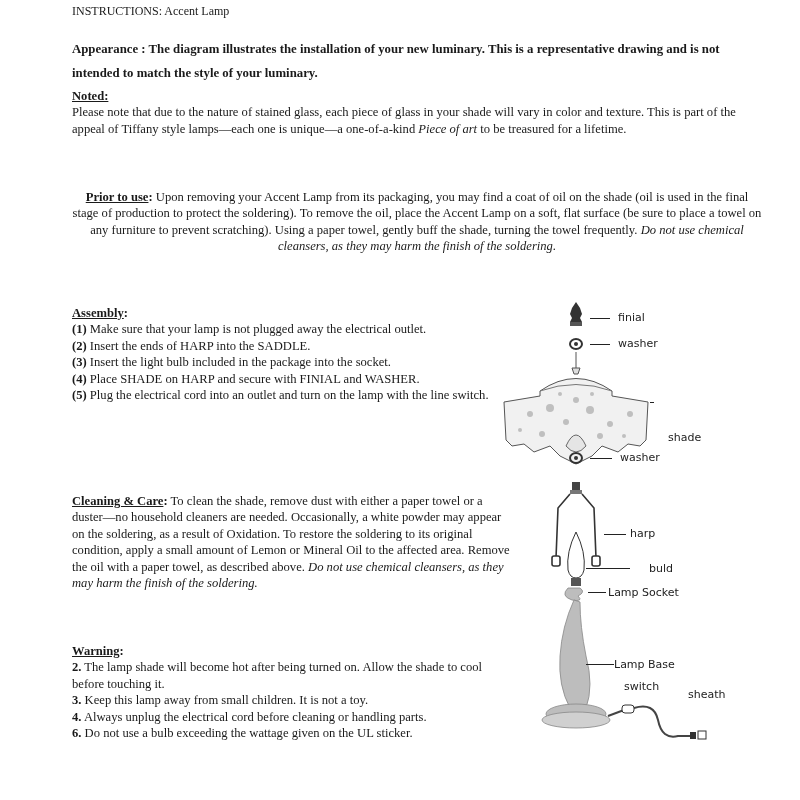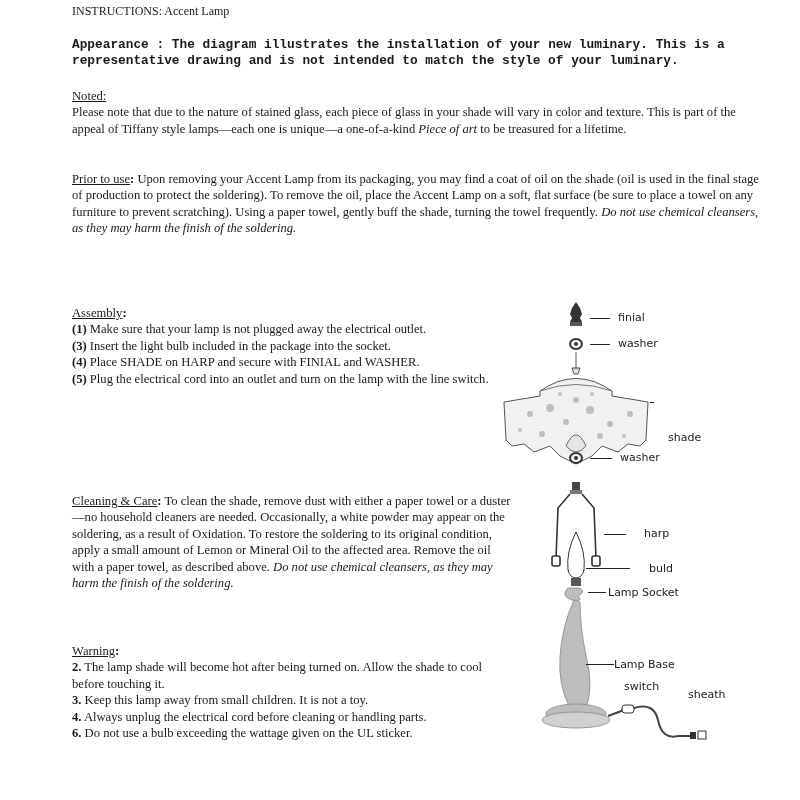--- a/index.html
+++ b/index.html
@@ -1,26 +1,26 @@
 <!DOCTYPE html>
 <html><head>
 <meta charset="utf-8">
 <style>
   html, body { margin:0; padding:0; }
   body { width:800px; height:800px; background:#ffffff; position:relative; overflow:hidden;
          font-family:"Liberation Serif", "DejaVu Serif", serif; color:#1a1a1a; }
   .page-title { position:absolute; left:72px; top:4px; font-size:12px; }
   .block { position:absolute; left:72px; font-size:12.6px; line-height:16.4px; }
-  .appearance { top:37px; width:680px; font-weight:bold; font-size:12.8px; line-height:16px;font-family:Liberation Mono, monospace; }
+  .appearance { top:37px; width:680px; font-weight:bold; font-size:12.8px; line-height:24px; }
   .noted { top:88px; width:690px; }
-  .prior { top:171px; width:690px; }
+  .prior { top:189px; width:690px;text-align:center; }
   .assembly { top:305px; width:430px; }
   .cleaning { top:493px; width:440px; }
   .warning { top:643px; width:440px; }
-  .hdr { font-weight:normal; text-decoration:underline; }
+  .hdr { font-weight:bold; text-decoration:underline; }
   .colon { font-weight:bold; }
   .it { font-style:italic; }
   .num { font-weight:bold; }
   .diagram { position:absolute; left:500px; top:296px; width:240px; height:450px; }
   .lbl { position:absolute; font-family:"DejaVu Sans", sans-serif; font-size:11px; color:#222; white-space:nowrap; }
   .leader { position:absolute; height:1px; background:#222; }
 </style>
 </head>
 <body>
 
@@ -36,20 +36,21 @@
   <span>Please note that due to the nature of stained glass, each piece of glass in your shade will vary in color and texture.  This is part of the appeal of Tiffany style lamps—each one is unique—a one-of-a-kind </span><span class="it">Piece of art</span><span> to be treasured for a lifetime.</span>
 </div>
 
 <div class="block prior">
   <span class="hdr">Prior to use</span><span class="colon">:</span><span> Upon removing your Accent Lamp from its packaging, you may find a coat of oil on the shade (oil is used in the final stage of production to protect the soldering).  To remove the oil, place the Accent Lamp on a soft, flat surface (be sure to place a towel on any furniture to prevent scratching).  Using a paper towel, gently buff the shade, turning the towel frequently.  </span><span class="it">Do not use chemical cleansers, as they may harm the finish of the soldering.</span>
 </div>
 
 <div class="block assembly">
   <div><span class="hdr">Assembly</span><span class="colon">:</span></div>
   <div><span class="num">(1)</span><span> Make sure that your lamp is not plugged away the electrical outlet.</span></div>
+  <div><span class="num">(2)</span><span> Insert the ends of HARP into the SADDLE.</span></div>
   <div><span class="num">(3)</span><span> Insert the light bulb included in the package into the socket.</span></div>
   <div><span class="num">(4)</span><span> Place SHADE on HARP and secure with FINIAL and WASHER.</span></div>
   <div><span class="num">(5)</span><span> Plug the electrical cord into an outlet and turn on the lamp with the line switch.</span></div>
 </div>
 
 <div class="block cleaning">
   <span class="hdr">Cleaning &amp; Care</span><span class="colon">:</span><span> To clean the shade, remove dust with either a paper towel or a duster—no household cleaners are needed.  Occasionally, a white powder may appear on the soldering, as a result of Oxidation.  To restore the soldering to its original condition, apply a small amount of Lemon or Mineral Oil to the affected area.  Remove the oil with a paper towel, as described above.  </span><span class="it">Do not use chemical cleansers, as they may harm the finish of the soldering.</span>
 </div>
 
 <div class="block warning">
@@ -138,19 +139,19 @@
   <div class="leader" style="left:90px; top:162px; width:22px;"></div>
   <div class="leader" style="left:104px; top:238px; width:22px;"></div>
   <div class="leader" style="left:86px; top:272px; width:44px;"></div>
   <div class="leader" style="left:88px; top:296px; width:18px;"></div>
   <div class="leader" style="left:86px; top:368px; width:28px;"></div>
 
   <span class="lbl" style="left:118px; top:15px;text-align:center;">finial</span>
   <span class="lbl" style="left:118px; top:41px;">washer</span>
   <span class="lbl" style="left:168px; top:99px;margin-top:36px;">shade</span>
   <span class="lbl" style="left:120px; top:155px;">washer</span>
-  <span class="lbl" style="left:144px; top:231px;">harp</span>
+  <span class="lbl" style="left:130px; top:231px;">harp</span>
   <span class="lbl" style="left:149px; top:266px;">buld</span>
   <span class="lbl" style="left:108px; top:290px;">Lamp Socket</span>
   <span class="lbl" style="left:114px; top:362px;">Lamp Base</span>
   <span class="lbl" style="left:124px; top:384px;">switch</span>
   <span class="lbl" style="left:188px; top:392px;">sheath</span>
 </div>
 
 </body></html>

